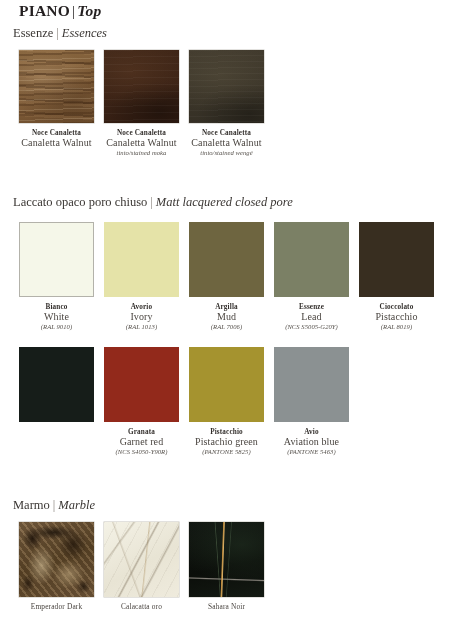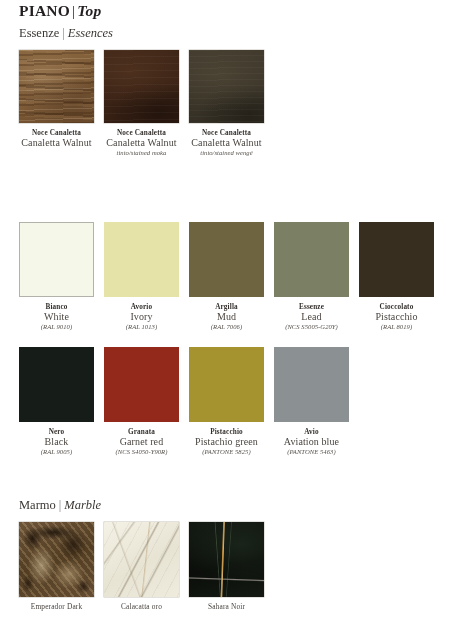--- a/index.html
+++ b/index.html
@@ -42,21 +42,21 @@
     font-weight: 400;
     padding: 0 2px;
   }
   .page-title .en {
     font-style: italic;
     font-weight: 700;
   }
 
   .section-head {
     position: absolute;
-    left: 19px;
+    left: 13px;
     font-size: 12.5px;
     color: #3a3633;
     white-space: nowrap;
     font-weight: 400;
   }
   .section-head .sep {
     color: #8d8781;
     padding: 0 3px;
   }
   .section-head .en {
@@ -248,20 +248,23 @@
       <div class="sw thinline wood-wenge"></div>
       <div class="cap">
         <span class="it">Noce Canaletta</span>
         <span class="en">Canaletta Walnut</span>
         <span class="code">tinto/stained wengé</span>
       </div>
     </div>
 
   </div>
 
+  <div class="section-head" id="head-laccato">
+    <span>Laccato opaco poro chiuso</span><span class="sep">|</span><span class="en">Matt lacquered closed pore</span>
+  </div>
 
   <div class="row" id="row-lacq-1">
 
     <div class="cell c0">
       <div class="sw bordered" style="background:#f5f7e9"></div>
       <div class="cap">
         <span class="it">Bianco</span>
         <span class="en">White</span>
         <span class="code">(RAL 9010)</span>
       </div>
@@ -302,25 +305,20 @@
         <span class="code">(RAL 8019)</span>
       </div>
     </div>
 
   </div>
 
   <div class="row" id="row-lacq-2">
 
     <div class="cell c0">
       <div class="sw" style="background:#161d19"></div>
-      <div class="cap">
-        <span class="it">Nero</span>
-        <span class="en">Black</span>
-        <span class="code">(RAL 9005)</span>
-      </div>
     </div>
 
     <div class="cell c1">
       <div class="sw" style="background:#92291b"></div>
       <div class="cap">
         <span class="it">Granata</span>
         <span class="en">Garnet red</span>
         <span class="code">(NCS S4050-Y90R)</span>
       </div>
     </div>

